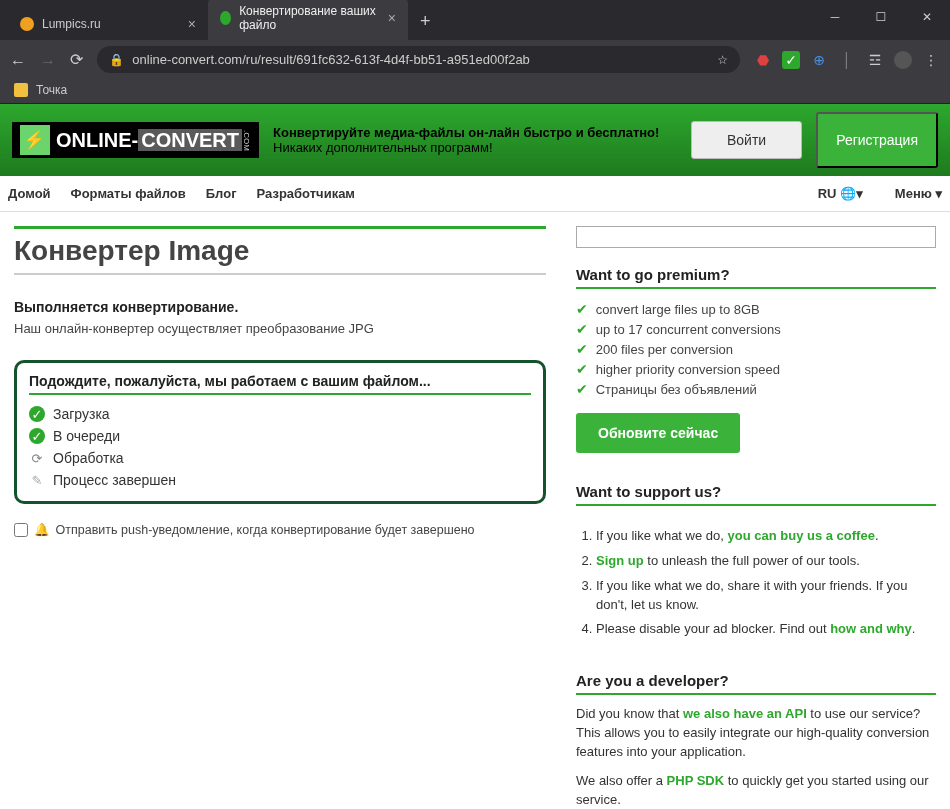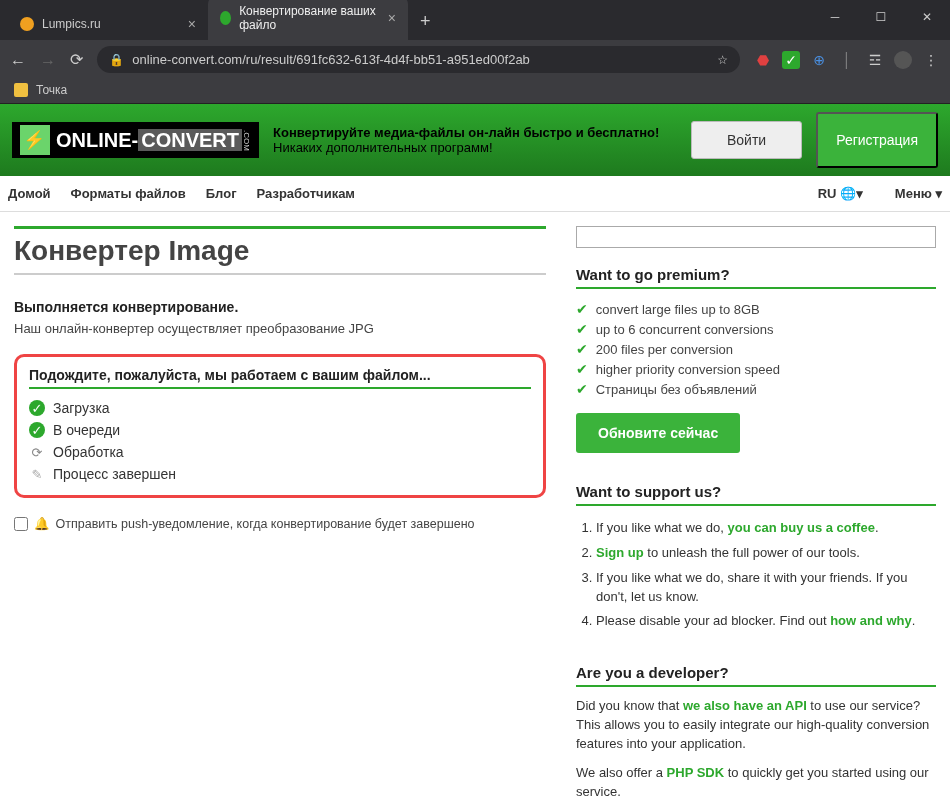--- a/index.html
+++ b/index.html
@@ -47,42 +47,42 @@
 .left-col { flex: 1; }
 .right-col { width: 360px; }
 
 .green-line { height: 3px; background: #2da82d; margin-bottom: 6px; }
 h1.page-title { font-size: 28px; color: #444; font-weight: bold; margin-bottom: 6px; }
 .sect-under { border-bottom: 2px solid #ccc; }
 
 .sub-title { font-weight: bold; font-size: 14px; margin-top: 24px; color: #222; }
 .sub-text { font-size: 13px; color: #444; margin-top: 6px; }
 
-.status-box { border: 3px solid #ef4444; border-radius: 10px; padding: 10px 12px; margin-top: 18px; }
+.status-box { border: 3px solid #14532d; border-radius: 10px; padding: 10px 12px; margin-top: 24px; }
 .status-head { font-weight: bold; font-size: 14px; color: #222; padding-bottom: 4px; border-bottom: 2px solid #2da82d; margin-bottom: 8px; }
 .status-row { display: flex; align-items: center; gap: 8px; font-size: 14px; color: #333; padding: 3px 0; }
 .st-ic { width: 16px; height: 16px; display: flex; align-items: center; justify-content: center; font-size: 13px; }
 .st-ok { background: #2da82d; color: #fff; border-radius: 50%; }
 .st-load { color: #888; }
 .st-done { color: #aaa; }
 
 .push-row { display: flex; align-items: center; gap: 6px; margin-top: 18px; font-size: 12.5px; color: #444; }
 .push-row input { width: 14px; height: 14px; }
 
 .right-input { width: 100%; height: 22px; border: 1px solid #aaa; margin-bottom: 18px; }
 
 .r-head { font-weight: bold; font-size: 15px; color: #222; padding-bottom: 4px; border-bottom: 2px solid #2da82d; }
 .check-list { margin: 10px 0 14px; }
 .check-list li { list-style: none; display: flex; align-items: center; gap: 8px; font-size: 13px; color: #444; padding: 2px 0; }
 .check-list .ck { color: #2da82d; font-size: 14px; }
 
 .btn-upgrade { background: #3bb33b; color: #fff; padding: 12px 22px; font-size: 14px; font-weight: bold; border-radius: 3px; display: inline-block; }
 
 .r-section { margin-top: 30px; }
-.ol-list { margin: 10px 0 0 20px; }
+.ol-list { margin: 18px 0 0 20px; }
 .ol-list li { font-size: 13px; color: #333; padding: 3px 0; line-height: 1.45; }
 .ol-list a, .para a, .check-list a { color: #2da82d; font-weight: bold; text-decoration: none; }
 .para { font-size: 13px; color: #333; margin-top: 10px; line-height: 1.45; }
 </style>
 </head>
 <body>
 
 <div class="browser-chrome">
   <div class="tab-strip">
     <div class="tab">
@@ -193,21 +193,21 @@
       <input class="right-input" type="text" style="">
 
       <div class="r-head">Want to go premium?</div>
       <ul class="check-list">
         <li>
             <span class="ck">✔</span>
             <span>convert large files up to 8GB</span>
           </li>
         <li>
             <span class="ck">✔</span>
-            <span>up to 6 concurrent conversions</span>
+            <span>up to 17 concurrent conversions</span>
           </li>
         <li>
             <span class="ck">✔</span>
             <span>200 files per conversion</span>
           </li>
         <li>
             <span class="ck">✔</span>
             <span>higher priority conversion speed</span>
           </li>
         <li>

